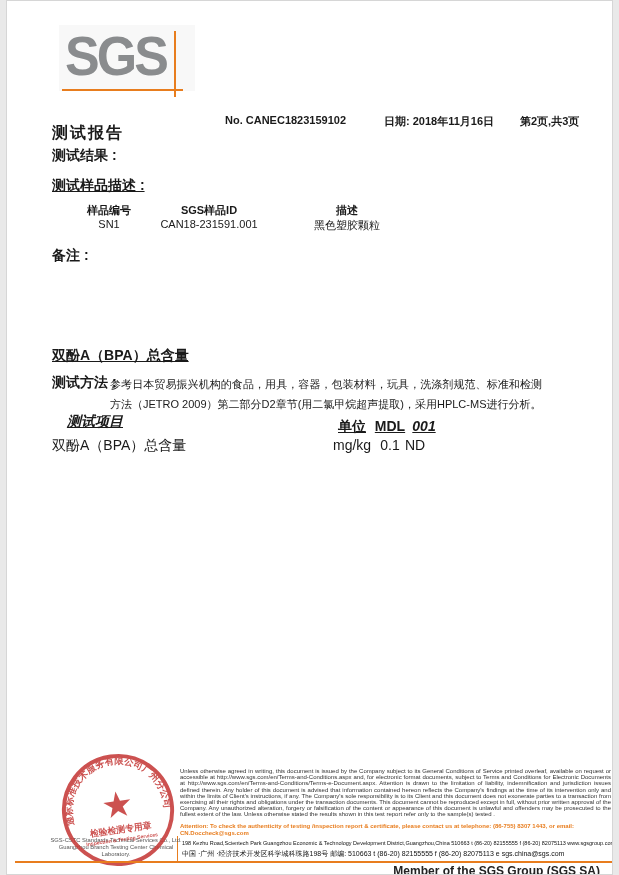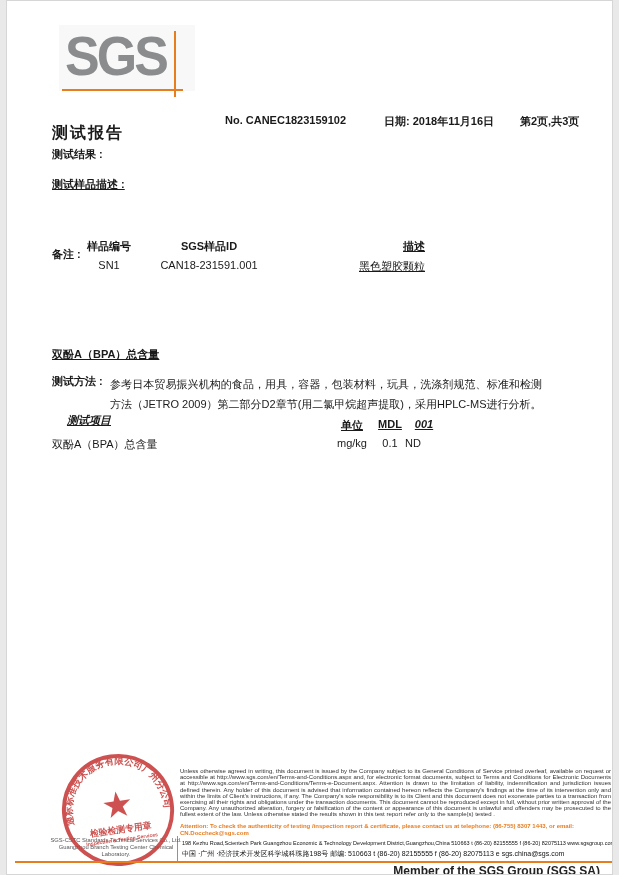--- a/index.html
+++ b/index.html
@@ -18,28 +18,28 @@
   }
   .logo-hline { left:55px; top:88px; width:121px; height:2px; background:#e87d1e; }
   .logo-vline { left:167px; top:30px; width:2px; height:66px; background:#e87d1e; }
   
   .report-title { left:45px; top:122px; font-size:16px; font-weight:bold; letter-spacing:2px; }
   .hdr { font-size:11px; font-weight:bold; white-space:nowrap; }
   .report-no   { left:218px; top:113px; }
   .report-date { left:377px; top:113px; }
   .report-page { left:513px; top:113px; }
   
-  .b11 { font-size:11px; }
+  .b11 { font-size:14px; }
   .bold { font-weight:bold; }
   .ul { text-decoration:underline; }
   .results-label  { left:45px; top:146px; }
   .sample-heading { left:45px; top:176px; }
-  .sample-table { left:58px; top:202px; display:grid; grid-template-columns:88px 112px 160px; row-gap:5px; font-size:11px;margin-top:36px; }
+  .sample-table { left:58px; top:202px; display:grid; grid-template-columns:88px 112px 160px; font-size:11px; }
   .sample-table .c1, .sample-table .c2 { text-align:center; }
-  .sample-table .c3 { text-align:right; padding-left:4px;text-decoration:underline; }
+  .sample-table .c3 { text-align:center; padding-left:4px; }
   .sample-table .head { font-weight:bold; }
   .notes-label { left:45px; top:246px; }
   .notes-list  { left:103px; top:264px; font-size:11px; line-height:20px; }
   .bpa-heading  { left:45px; top:346px; }
   .method-label { left:45px; top:373px; }
   .method-text  { left:103px; top:373px; width:432px; font-size:11px; line-height:20px; text-align:justify; }
   
   .rt-item-h { left:60px;  top:412px;font-style:italic; }
   .rt-unit-h { left:326px; top:417px; width:38px; text-align:center; }
   .rt-mdl-h  { left:366px; top:417px; width:34px; text-align:center; }

